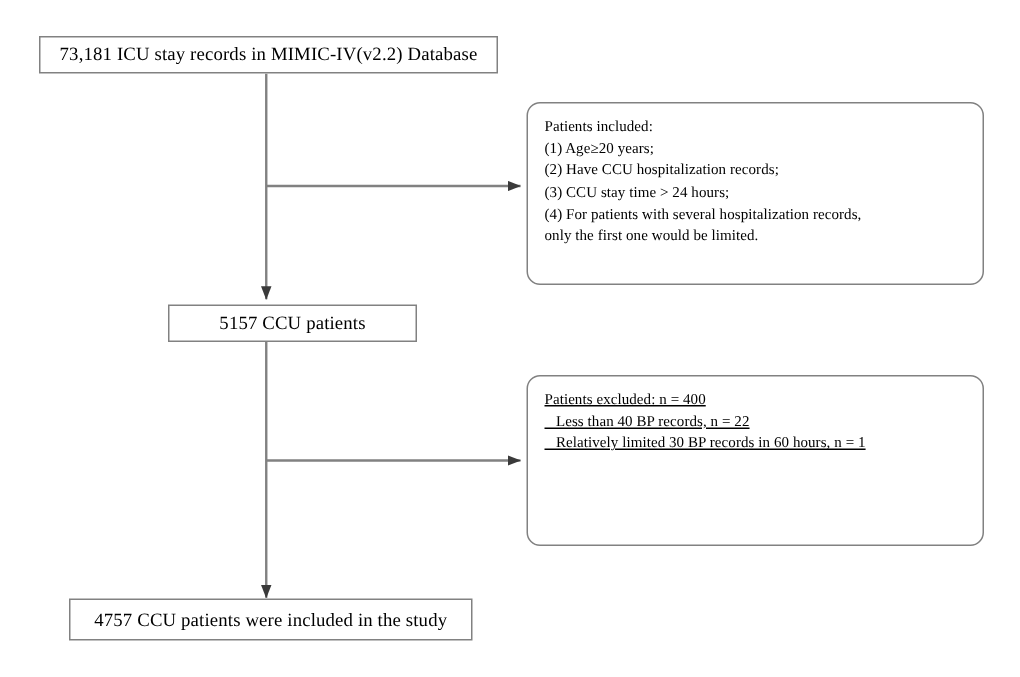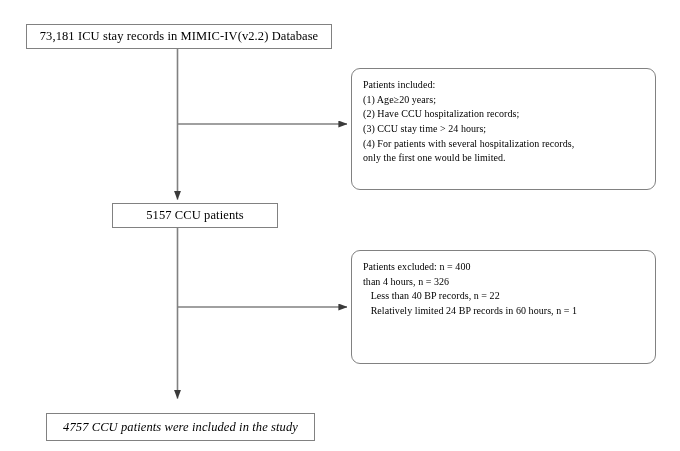--- a/index.html
+++ b/index.html
@@ -52,23 +52,23 @@
     font-size: 10px;
     line-height: 1.47;
     letter-spacing: 0.05px;
   }
   .note-line {
     display: block;
     white-space: pre;
   }
   #box-top    { left: 26px;  top: 24px;  width: 306px; height: 25px; }
   #box-mid    { left: 112px;  top: 203px; width: 166px; height: 25px; }
-  #box-bottom { left: 46px;  top: 413px; width: 269px; height: 28px; font-style: italic; }
+  #box-bottom { left: 46px;  top: 399px; width: 269px; height: 28px; }
   #box-include { left: 351px; top: 68px;  width: 305px; height: 122px; }
-  #box-exclude { left: 351px; top: 250px; width: 305px; height: 114px; }
+  #box-exclude { left: 351px; top: 250px; width: 305px; height: 114px; text-decoration: underline; }
 </style>
 </head>
 <body>
 
 <div id="canvas">
 
   <svg class="connectors" viewBox="0 0 680 451" width="680" height="451">
     <defs>
       <marker id="arrowhead" markerWidth="9" markerHeight="7" refX="8.6" refY="3.5" orient="auto" markerUnits="userSpaceOnUse">
         <polygon points="0,0 9,3.5 0,7" fill="#3a3a3a"></polygon>
@@ -103,19 +103,18 @@
       <span class="note-line">(2) Have CCU hospitalization records;</span>
       <span class="note-line">(3) CCU stay time &gt; 24 hours;</span>
       <span class="note-line">(4) For patients with several hospitalization records,</span>
       <span class="note-line">only the first one would be limited.</span>
     </div>
   </div>
 
   <div class="node rounded" id="box-exclude">
     <div class="note-body">
       <span class="note-line">Patients excluded: n = 400</span>
-      <span class="note-line">than 4 hours, n = 326</span>
       <span class="note-line">   Less than 40 BP records, n = 22</span>
-      <span class="note-line">   Relatively limited 24 BP records in 60 hours, n = 1</span>
+      <span class="note-line">   Relatively limited 30 BP records in 60 hours, n = 1</span>
     </div>
   </div>
 
 </div>
 
 </body></html>

